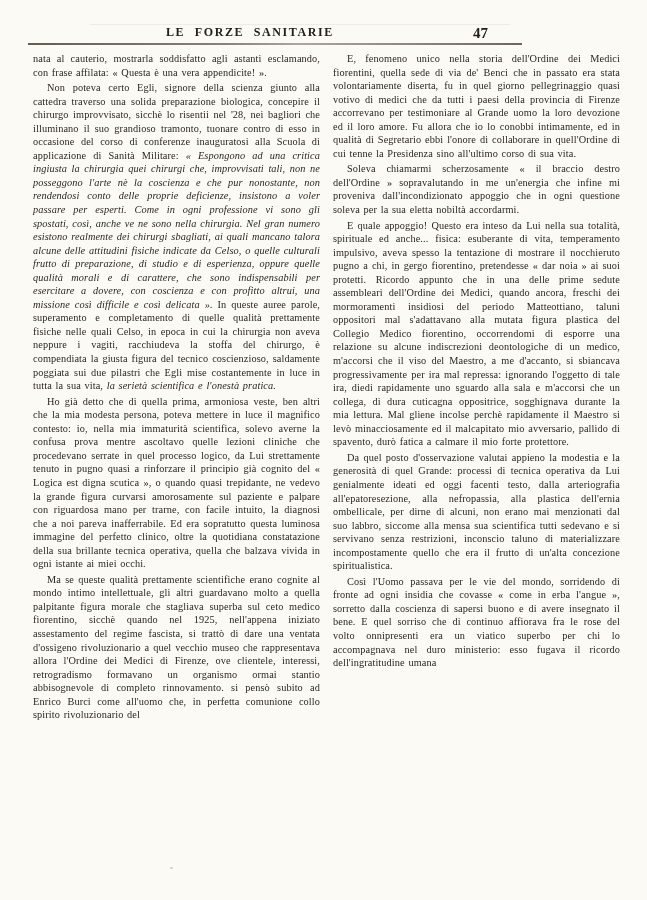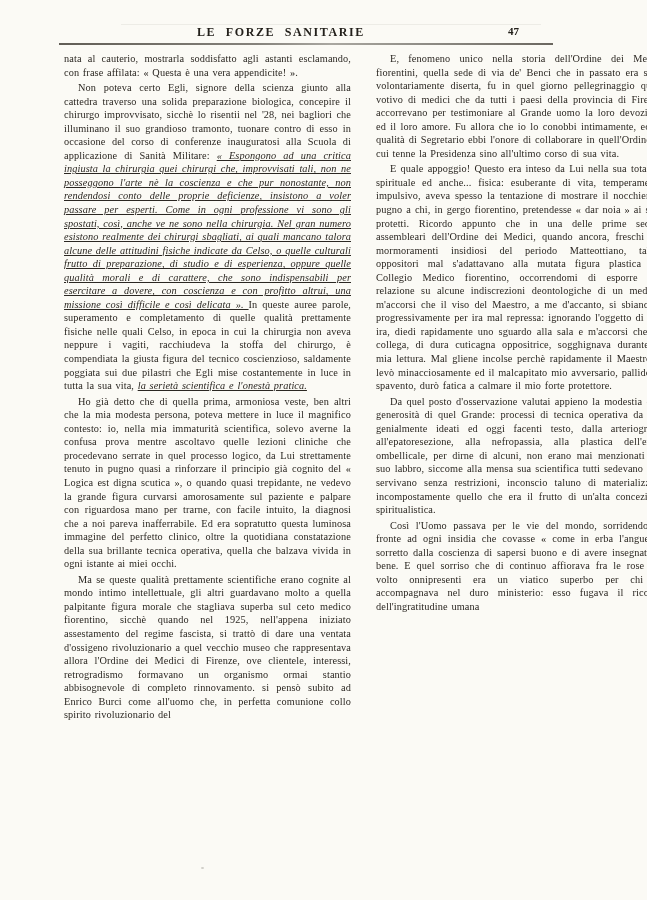--- a/index.html
+++ b/index.html
@@ -12,63 +12,62 @@
     width:647px;height:900px;
     background:var(--paper);
     font-family:"Liberation Serif","DejaVu Serif",serif;
     color:var(--ink);
     overflow:hidden;
   }
   .page{
     position:relative;
     width:548px;height:900px;
     background:var(--paper);
-    margin-left:31px;
   }
   
   .running-head{
     position:absolute;top:0;left:0;right:0;height:44px;
   }
   .ghost-line{
     position:absolute;top:24px;left:90px;width:420px;height:1px;
     background:rgba(60,55,45,0.07);
   }
   .journal-title{
     position:absolute;top:25px;left:0;width:500px;
     text-align:center;
     font-size:12px;font-weight:bold;
     letter-spacing:1.6px;word-spacing:5px;
     color:#23201b;
   }
   .page-number{
     position:absolute;top:25px;right:60px;
-    font-size:11px;font-weight:bold;
+    font-size:15px;font-weight:bold;
     color:#23201b;
   }
   .header-rule{
     position:absolute;top:43px;left:28px;right:26px;height:2px;
     background:linear-gradient(90deg,
       rgba(70,66,58,.85) 0%, rgba(70,66,58,.65) 40%,
       rgba(70,66,58,.45) 55%, rgba(70,66,58,.8) 100%);
   }
   
   .text-block{
     position:absolute;top:52px;left:33px;right:27px;
-    display:flex;gap:25px;
+    display:flex;gap:13px;
   }
   .column{
     width:287px;flex:0 0 287px;
     font-size:10.3px;line-height:13.55px;
     text-align:justify;
     word-spacing:1px;letter-spacing:0.1px;
   }
   .para{margin:0;}
   .para + .para{margin-top:2px;}
   .para.indent{text-indent:14px;}
-  .it{font-style:italic;text-decoration:underline;}
+  .it{font-style:italic;}
   
   .speck{
     position:absolute;left:170px;top:867px;width:3px;height:2px;
     background:rgba(80,75,65,0.25);border-radius:50%;
   }
 </style>
 </head>
 <body>
 
 <div class="page">
@@ -82,20 +81,21 @@
 
   <main class="text-block">
     <section class="column">
         <p class="para"><span>nata al cauterio, mostrarla soddisfatto agli astanti esclamando, con frase affilata: « Questa è una vera appendicite! ».</span></p>
         <p class="para indent"><span>Non poteva certo Egli, signore della scienza giunto alla cattedra traverso una solida preparazione biologica, concepire il chirurgo improvvisato, sicchè lo risentii nel '28, nei bagliori che illuminano il suo grandioso tramonto, tuonare contro di esso in occasione del corso di conferenze inauguratosi alla Scuola di applicazione di Sanità Militare: </span><span class="it">« Espongono ad una critica ingiusta la chirurgia quei chirurgi che, improvvisati tali, non ne posseggono l'arte nè la coscienza e che pur nonostante, non rendendosi conto delle proprie deficienze, insistono a voler passare per esperti. Come in ogni professione vi sono gli spostati, così, anche ve ne sono nella chirurgia. Nel gran numero esistono realmente dei chirurgi sbagliati, ai quali mancano talora alcune delle attitudini fisiche indicate da Celso, o quelle culturali frutto di preparazione, di studio e di esperienza, oppure quelle qualità morali e di carattere, che sono indispensabili per esercitare a dovere, con coscienza e con profitto altrui, una missione così difficile e così delicata ». </span><span>In queste auree parole, superamento e completamento di quelle qualità prettamente fisiche nelle quali Celso, in epoca in cui la chirurgia non aveva neppure i vagiti, racchiudeva la stoffa del chirurgo, è compendiata la giusta figura del tecnico coscienzioso, saldamente poggiata sui due pilastri che Egli mise costantemente in luce in tutta la sua vita, </span><span class="it">la serietà scientifica e l'onestà pratica.</span></p>
         <p class="para indent"><span>Ho già detto che di quella prima, armoniosa veste, ben altri che la mia modesta persona, poteva mettere in luce il magnifico contesto: io, nella mia immaturità scientifica, solevo averne la confusa prova mentre ascoltavo quelle lezioni cliniche che procedevano serrate in quel processo logico, da Lui strettamente tenuto in pugno quasi a rinforzare il principio già cognito del « Logica est digna scutica », o quando quasi trepidante, ne vedevo la grande figura curvarsi amorosamente sul paziente e palpare con riguardosa mano per trarne, con facile intuito, la diagnosi che a noi pareva inafferrabile. Ed era sopratutto questa luminosa immagine del perfetto clinico, oltre la quotidiana constatazione della sua brillante tecnica operativa, quella che balzava vivida in ogni istante ai miei occhi.</span></p>
         <p class="para indent"><span>Ma se queste qualità prettamente scientifiche erano cognite al mondo intimo intellettuale, gli altri guardavano molto a quella palpitante figura morale che stagliava superba sul ceto medico fiorentino, sicchè quando nel 1925, nell'appena iniziato assestamento del regime fascista, si trattò di dare una ventata d'ossigeno rivoluzionario a quel vecchio museo che rappresentava allora l'Ordine dei Medici di Firenze, ove clientele, interessi, retrogradismo formavano un organismo ormai stantio abbisognevole di completo rinnovamento. si pensò subito ad Enrico Burci come all'uomo che, in perfetta comunione collo spirito rivoluzionario del</span></p>
       </section>
     <section class="column">
         <p class="para indent"><span>E, fenomeno unico nella storia dell'Ordine dei Medici fiorentini, quella sede di via de' Benci che in passato era stata volontariamente diserta, fu in quel giorno pellegrinaggio quasi votivo di medici che da tutti i paesi della provincia di Firenze accorrevano per testimoniare al Grande uomo la loro devozione ed il loro amore. Fu allora che io lo conobbi intimamente, ed in qualità di Segretario ebbi l'onore di collaborare in quell'Ordine di cui tenne la Presidenza sino all'ultimo corso di sua vita.</span></p>
+        <p class="para indent"><span>Soleva chiamarmi scherzosamente « il braccio destro dell'Ordine » sopravalutando in me un'energia che infine mi proveniva dall'incondizionato appoggio che in ogni questione soleva per la sua eletta nobiltà accordarmi.</span></p>
         <p class="para indent"><span>E quale appoggio! Questo era inteso da Lui nella sua totalità, spirituale ed anche... fisica: esuberante di vita, temperamento impulsivo, aveva spesso la tentazione di mostrare il nocchieruto pugno a chi, in gergo fiorentino, pretendesse « dar noia » ai suoi protetti. Ricordo appunto che in una delle prime sedute assembleari dell'Ordine dei Medici, quando ancora, freschi dei mormoramenti insidiosi del periodo Matteottiano, taluni oppositori mal s'adattavano alla mutata figura plastica del Collegio Medico fiorentino, occorrendomi di esporre una relazione su alcune indiscrezioni deontologiche di un medico, m'accorsi che il viso del Maestro, a me d'accanto, si sbiancava progressivamente per ira mal repressa: ignorando l'oggetto di tale ira, diedi rapidamente uno sguardo alla sala e m'accorsi che un collega, di dura cuticagna oppositrice, sogghignava durante la mia lettura. Mal gliene incolse perchè rapidamente il Maestro si levò minacciosamente ed il malcapitato mio avversario, pallido di spavento, durò fatica a calmare il mio forte protettore.</span></p>
         <p class="para indent"><span>Da quel posto d'osservazione valutai appieno la modestia e la generosità di quel Grande: processi di tecnica operativa da Lui genialmente ideati ed oggi facenti testo, dalla arteriografia all'epatoresezione, alla nefropassia, alla plastica dell'ernia ombellicale, per dirne di alcuni, non erano mai menzionati dal suo labbro, siccome alla mensa sua scientifica tutti sedevano e si servivano senza restrizioni, inconscio taluno di materializzare incompostamente quello che era il frutto di un'alta concezione spiritualistica.</span></p>
         <p class="para indent"><span>Così l'Uomo passava per le vie del mondo, sorridendo di fronte ad ogni insidia che covasse « come in erba l'angue », sorretto dalla coscienza di sapersi buono e di avere insegnato il bene. E quel sorriso che di continuo affiorava fra le rose del volto onnipresenti era un viatico superbo per chi lo accompagnava nel duro ministerio: esso fugava il ricordo dell'ingratitudine umana</span></p>
       </section>
   </main>
 
   <div class="speck"></div>
 
 </div>
 

